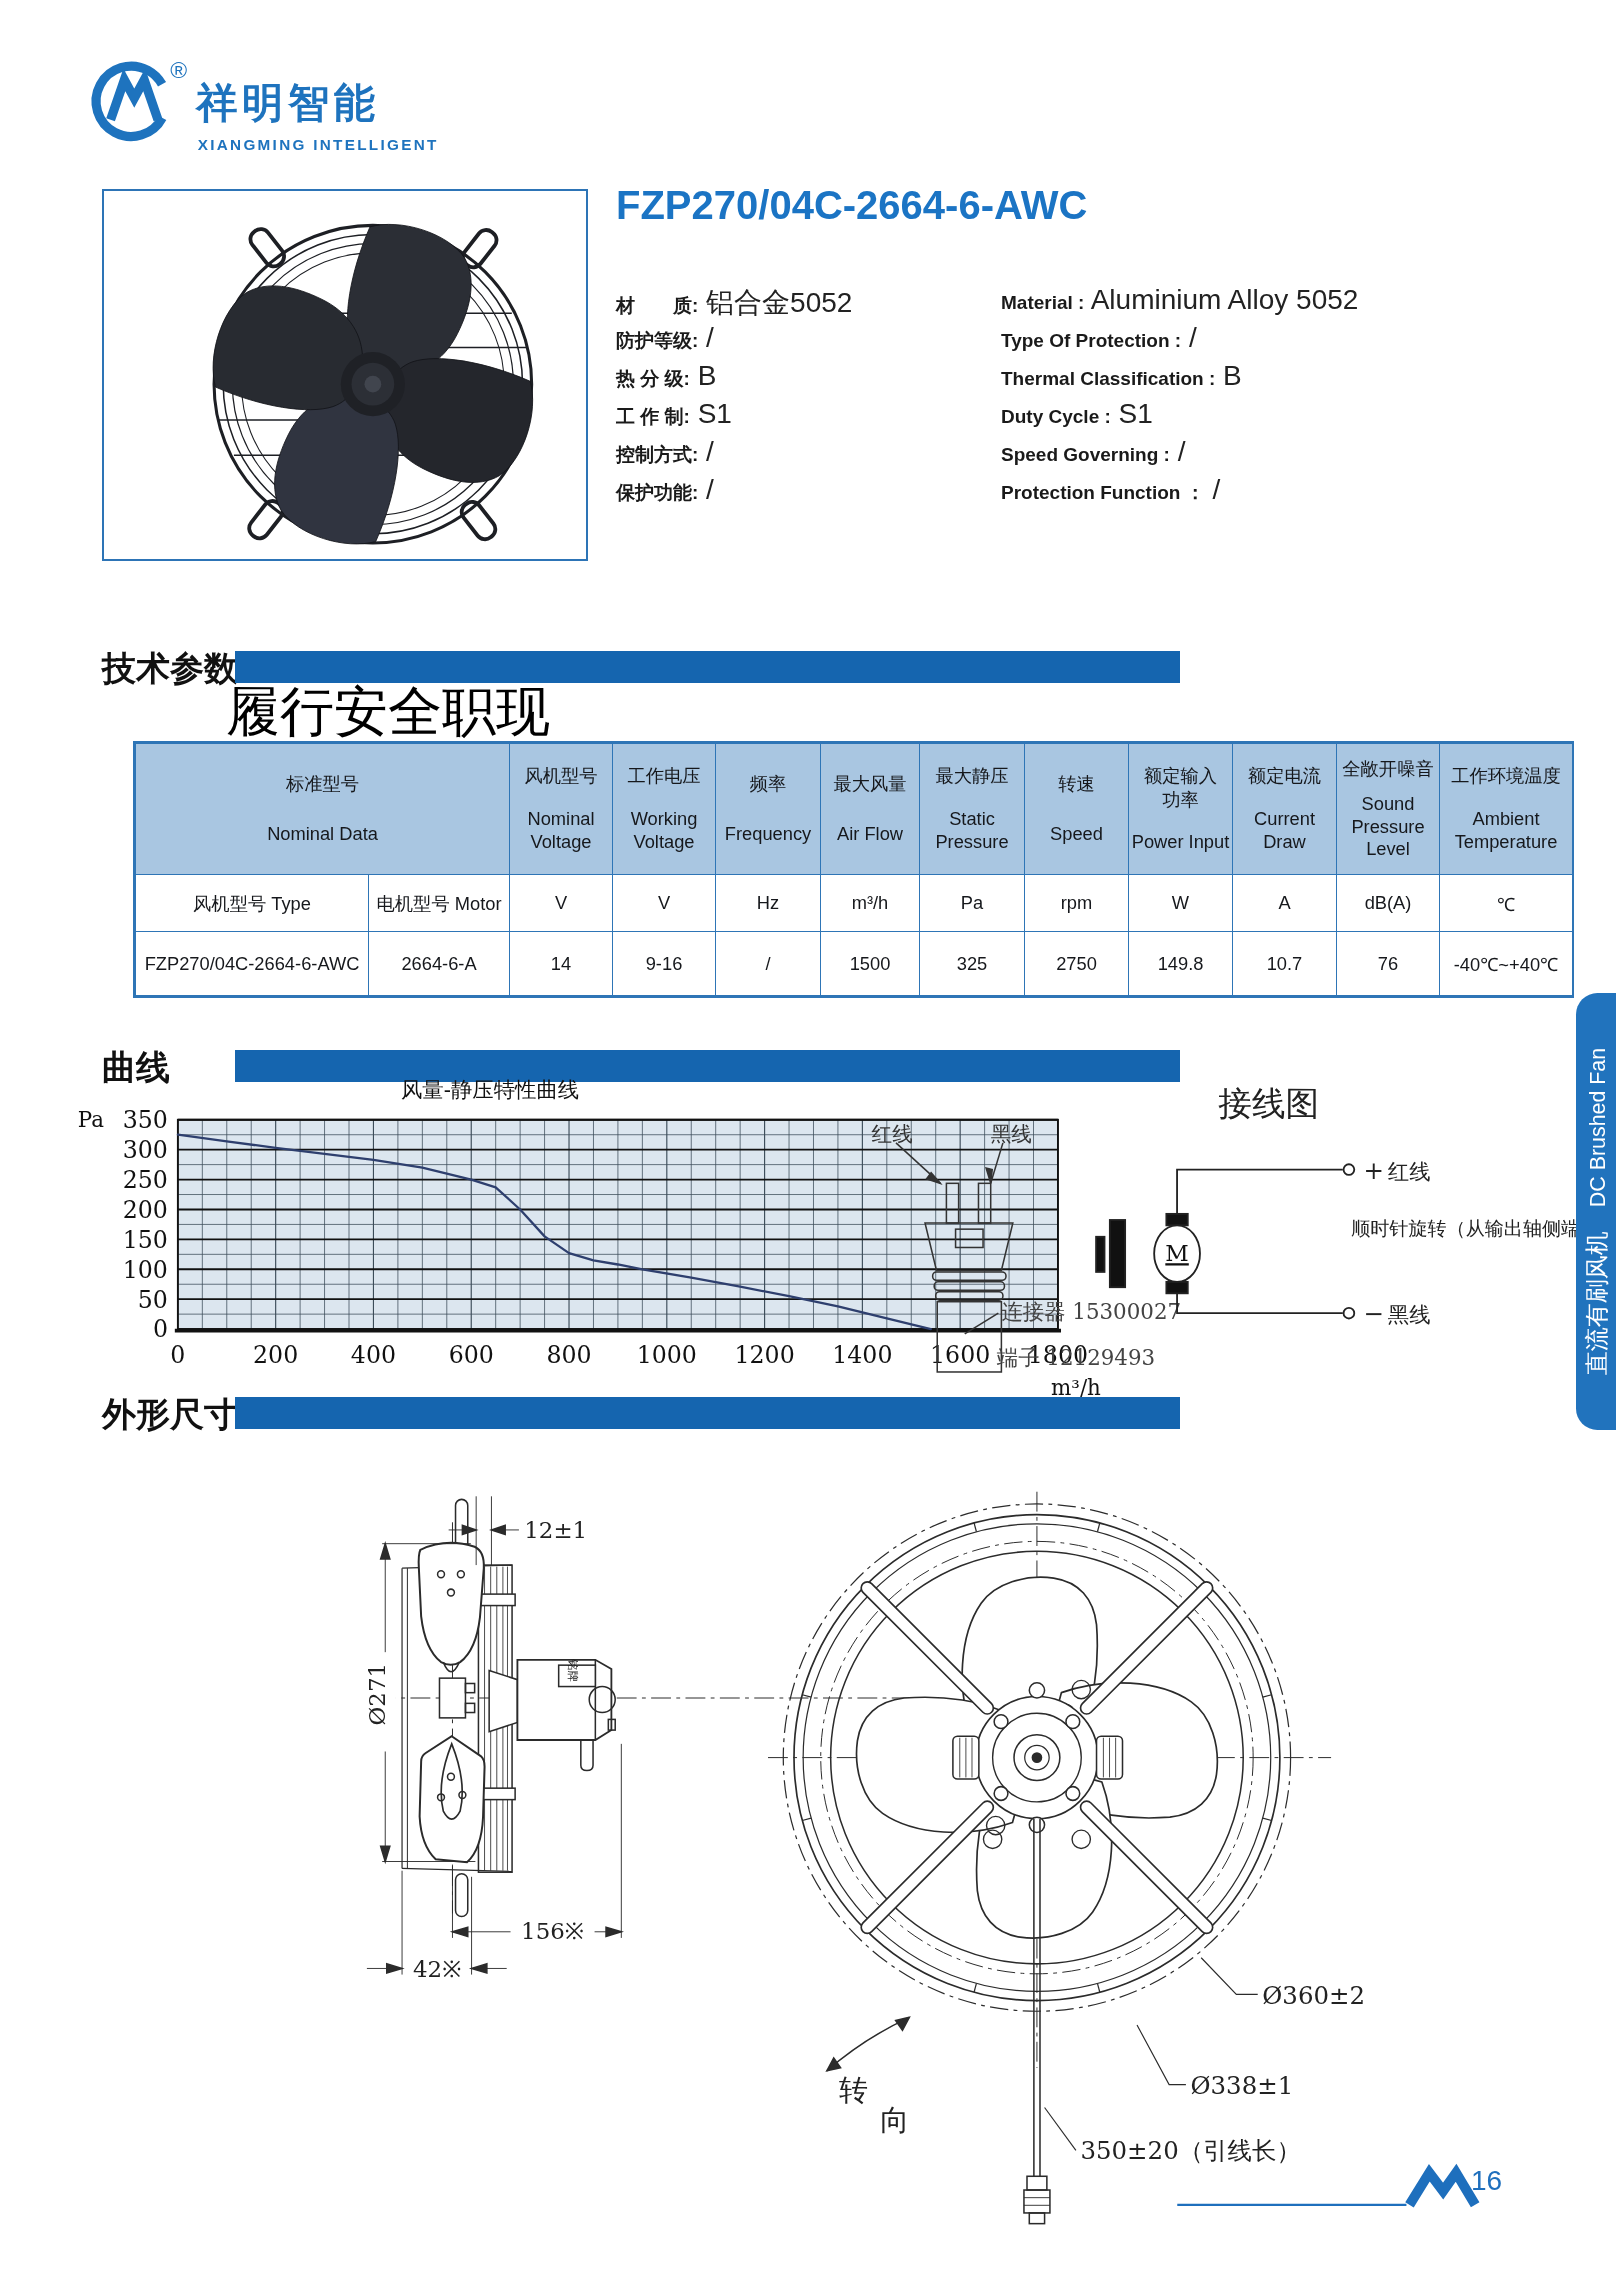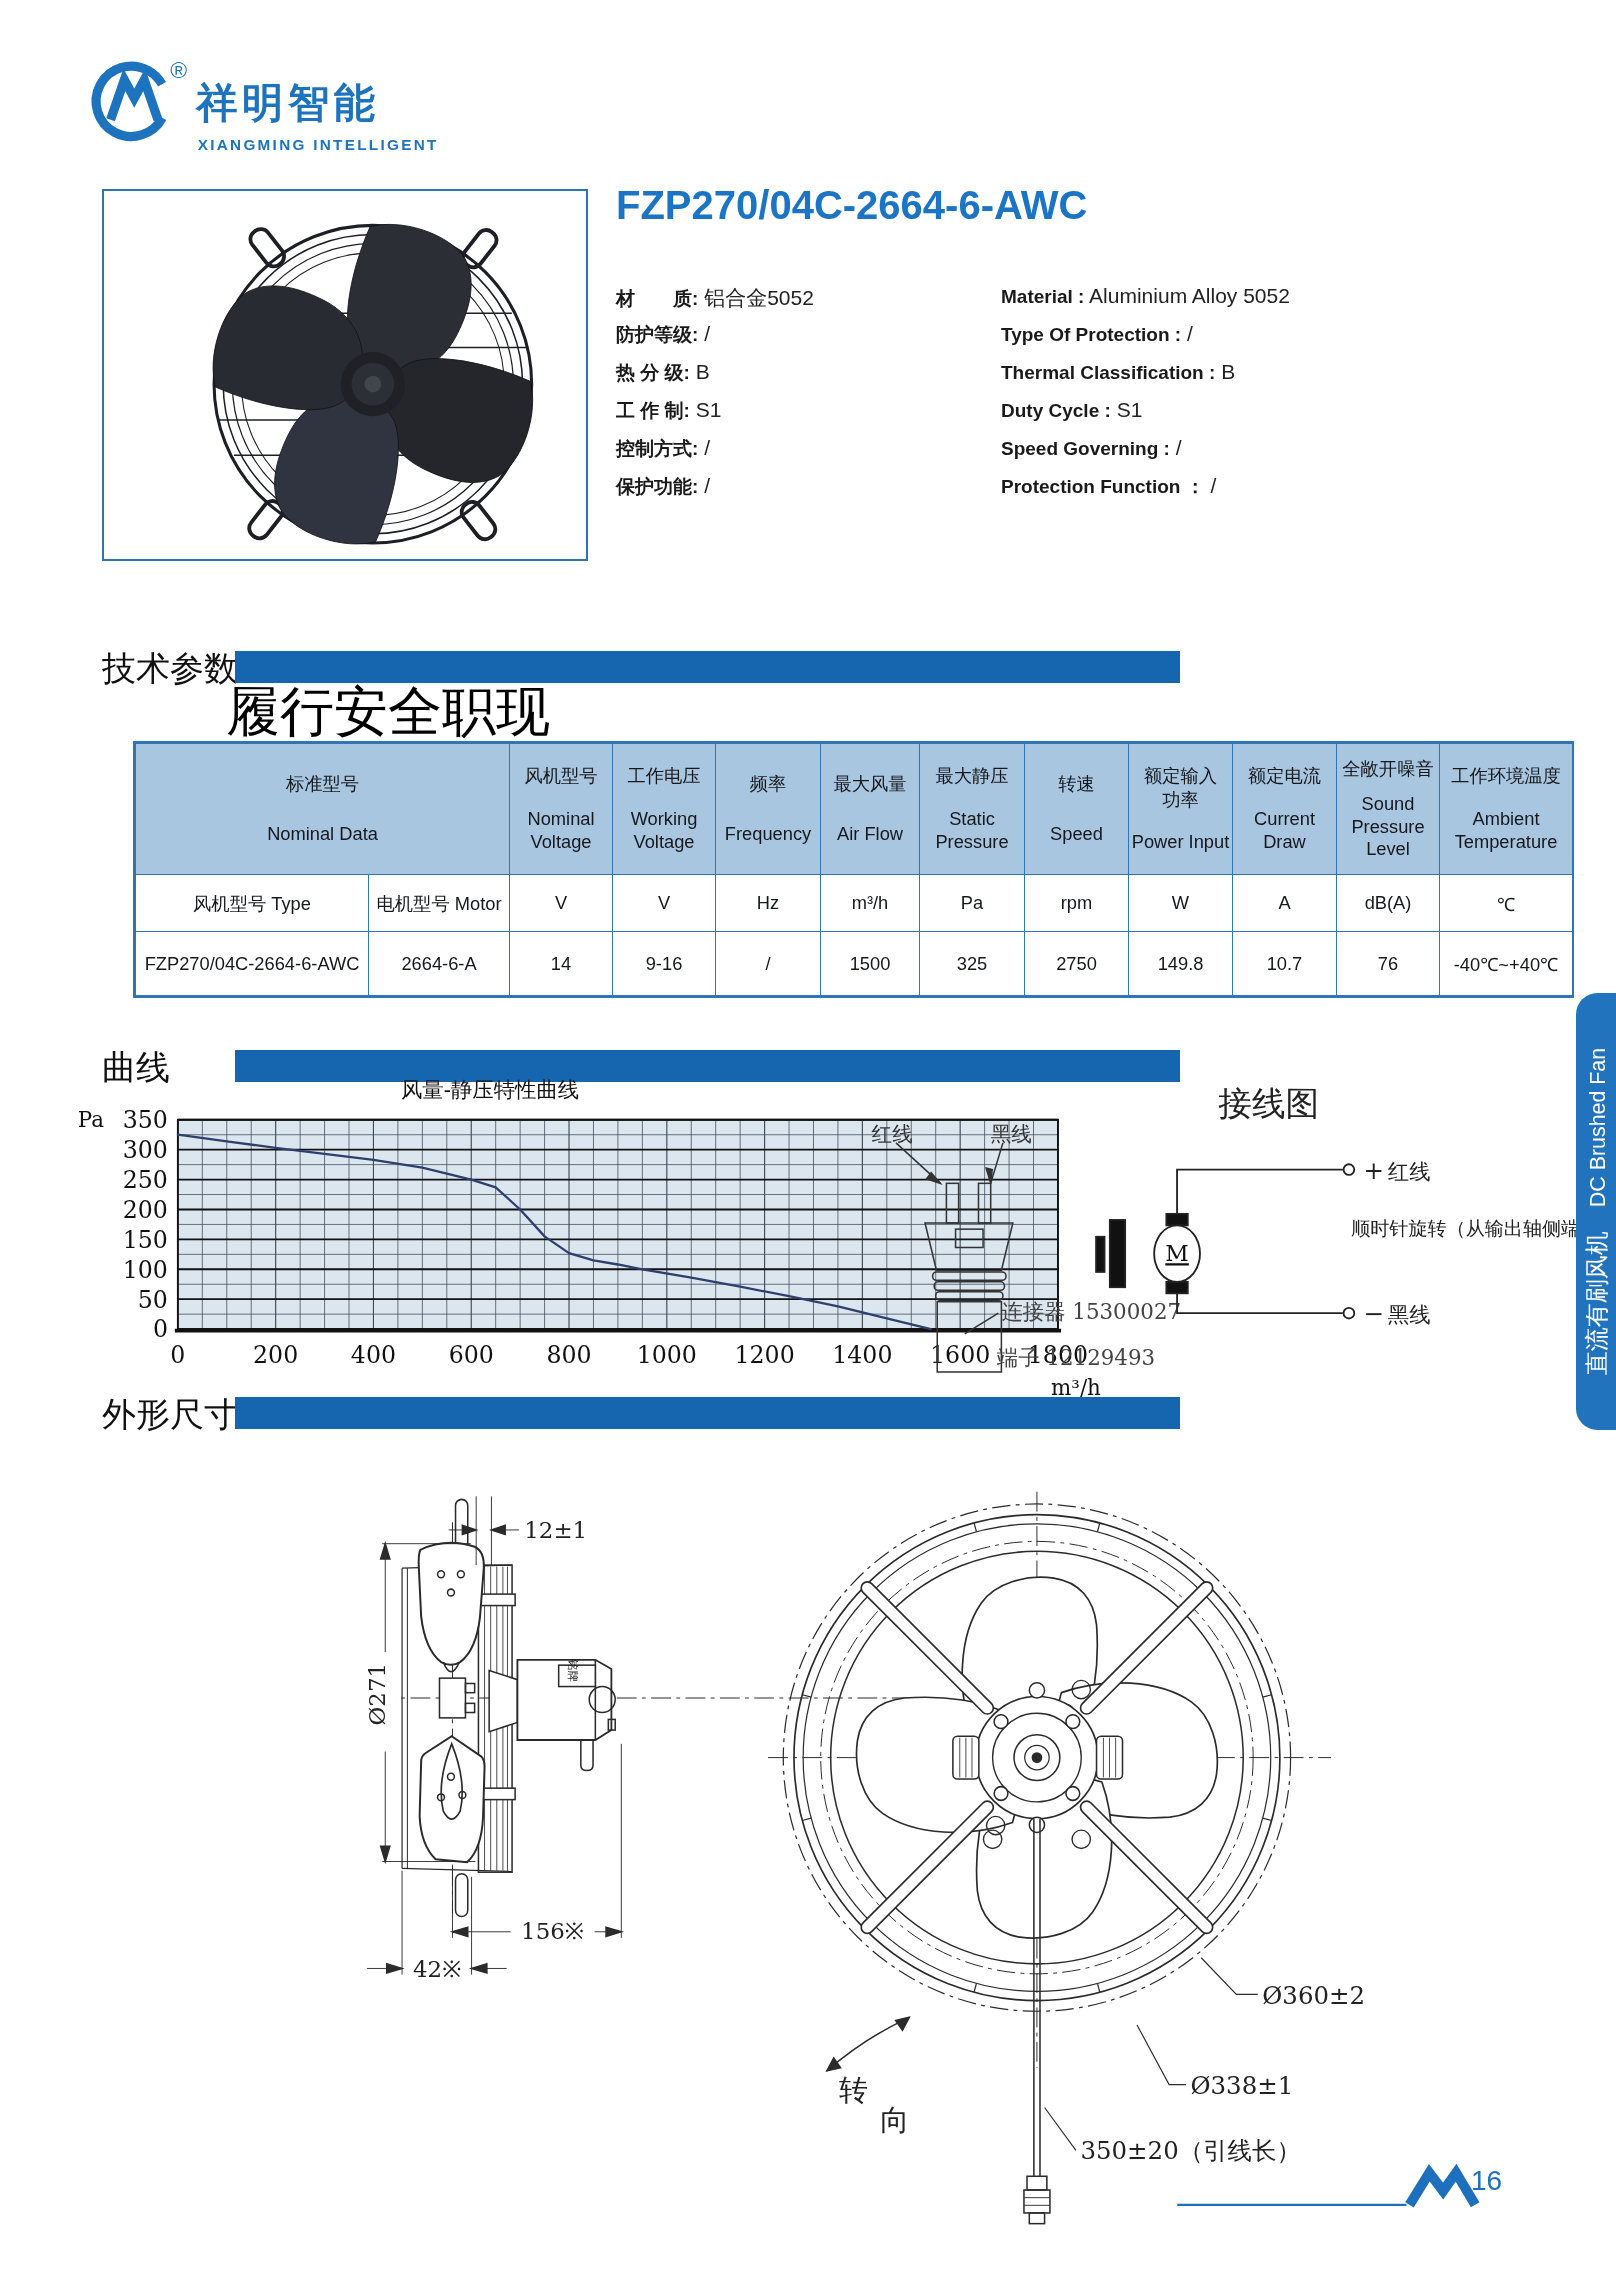--- a/index.html
+++ b/index.html
@@ -10,23 +10,23 @@
   
   #photo-box{position:absolute;left:102px;top:189px;width:482px;height:368px;border:2.3px solid #2d74b6;background:#fff;}
   
   #title{position:absolute;left:616px;top:183px;font-size:40px;font-weight:bold;color:#1b74c4;letter-spacing:0px;}
   
   #specs{position:absolute;left:616px;top:284px;width:1001px;}
   .spec-row{position:relative;height:38px;}
   .spec-cn{position:absolute;left:0;white-space:pre;}
   .spec-en{position:absolute;left:361px;white-space:pre;margin-left:24px;}
   .spec-label{font-weight:bold;font-size:19px;}
-  .spec-value{font-size:21px;color:#222;}
-  
-  .sec-title{position:absolute;left:102px;font-size:34px;font-weight:normal;color:#111;}
+  .spec-value{font-size:28px;color:#222;}
+  
+  .sec-title{position:absolute;left:102px;font-size:34px;font-weight:bold;color:#111;}
   .sec-bar{position:absolute;left:235px;width:945px;height:32px;background:#1565af;}
   
   #watermark{position:absolute;left:226px;top:676px;font-family:"DejaVu Serif",serif;font-size:54px;color:#000;z-index:5;}
   
   #table-wrap{position:absolute;left:104px;top:741px;width:1437px;border:2.3px solid #2e75b6;margin-left:29px;}
   #spec-table{width:100%;border-collapse:collapse;table-layout:fixed;}
   #spec-table td{border:1.5px solid #2e75b6;text-align:center;vertical-align:middle;
                  font-size:18.3px;color:#16181c;padding:1.5px 2.3px;}
   #spec-table tr.hdr td{background:#a9c6e1;height:127px;}
   #spec-table tr.units td{background:#fff;height:53px;}

